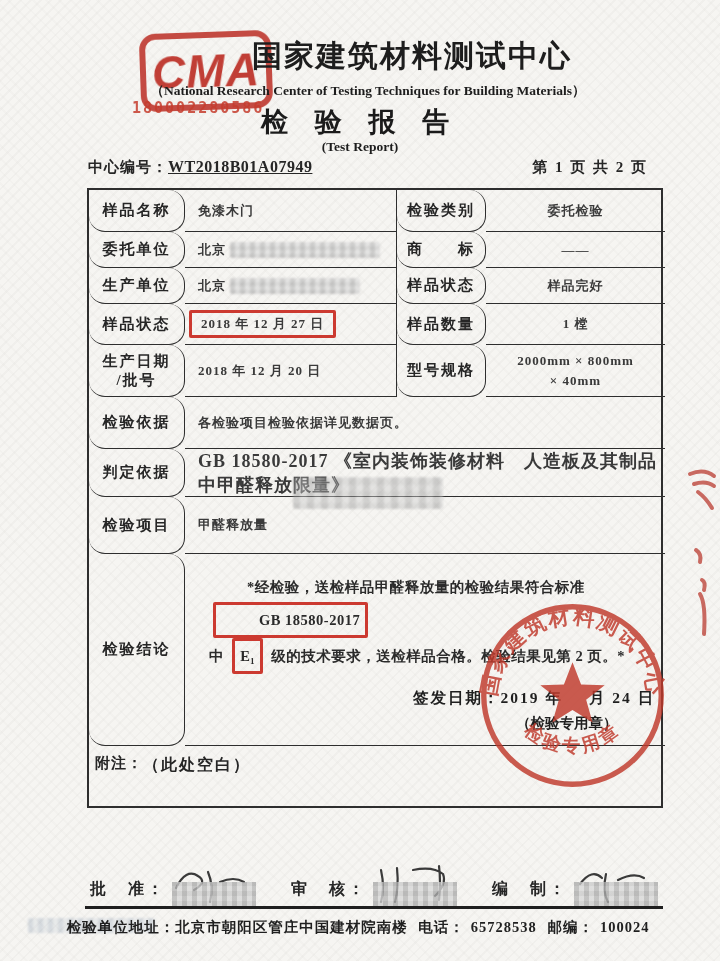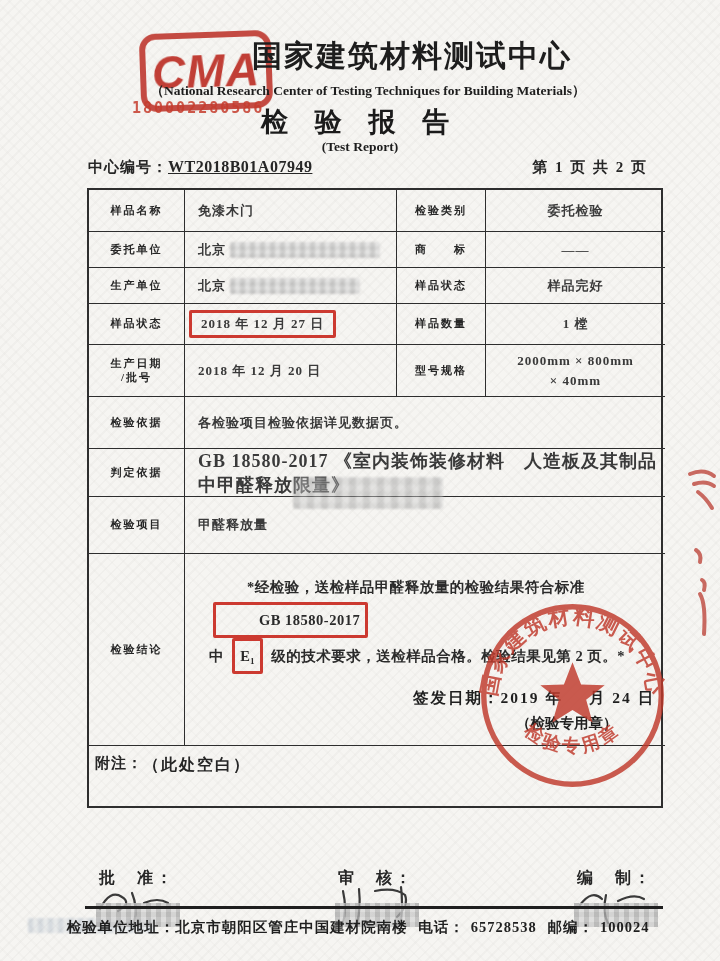--- a/index.html
+++ b/index.html
@@ -56,21 +56,21 @@
   
   .tbl{
     position:absolute;left:87px;top:188px;width:576px;
     display:grid;grid-template-columns:96px 212px 89px 179px;
     border:2.5px solid #2e2e2e;box-sizing:border-box;
   }
   .c{border-right:1.5px solid #2e2e2e;border-bottom:1.5px solid #2e2e2e;
      box-sizing:border-box;display:flex;align-items:center;overflow:visible;}
   .c.last{border-right:none;}
   .c.bot{border-bottom:none;}
-  .lab{justify-content:center;font-size:11px;font-weight:bold;letter-spacing:2px;text-align:center;flex-direction:column;line-height:1.25;}
+  .lab{justify-content:center;font-size:15px;font-weight:bold;letter-spacing:2px;text-align:center;flex-direction:column;line-height:1.25;border-radius:16px;}
   .val{padding-left:13px;font-size:13px;font-weight:600;color:#3a3a3a;letter-spacing:1px;}
   .val.ctr{justify-content:center;padding-left:0;text-align:center;}
   .span3{grid-column:2/5;}
   .span4{grid-column:1/5;}
   .h42{height:42px}.h36{height:36px}.h41{height:41px}.h52{height:52px}
   .h48{height:48px}.h57{height:57px}.h192{height:192px}.h60{height:60px}
   .redbox{display:inline-block;border:3px solid rgba(198,32,22,.88);border-radius:2px;padding:2px 9px;}
   .redbox-sm{display:inline-block;border:3px solid rgba(198,32,22,.88);border-radius:2px;padding:0 5px;margin:0 4px;}
   .blur-strip{display:inline-block;height:16px;vertical-align:-3px;margin-left:4px;border-radius:2px;
     background-image:
@@ -84,21 +84,21 @@
   .note-cell{align-items:flex-start;padding:8px 0 0 6px;display:flex;}
   .note-cell .nl{font-size:15px;font-weight:bold;letter-spacing:1px;}
   .note-cell .nv{font-size:16px;font-weight:600;letter-spacing:2px;padding-top:1px;}
   
   .sign-date{position:absolute;left:413px;top:688px;z-index:3;font-size:15.5px;font-weight:bold;letter-spacing:2px;color:#1f1f1f;}
   .month-gap{display:inline-block;width:26px;}
   .stamp-note{position:absolute;left:516px;top:714px;z-index:3;font-size:14.5px;font-weight:bold;color:#1f1f1f;}
   .stamp{position:absolute;left:475px;top:598px;width:195px;height:195px;z-index:4;opacity:.82;filter:blur(.3px);}
   
   .approvals{position:absolute;left:90px;top:868px;width:572px;display:flex;justify-content:space-between;align-items:flex-start;}
-  .app-group{display:flex;align-items:center;flex-direction:column;}
+  .app-group{display:flex;align-items:center;}
   .app-lbl{font-size:16px;font-weight:bold;letter-spacing:3px;white-space:nowrap;}
   .sig{position:relative;width:92px;height:42px;margin-left:2px;}
   .sig svg{position:absolute;left:0;top:-6px;}
   .sig .mosaic{position:absolute;left:4px;top:14px;width:84px;height:24px;
     background-image:
       repeating-linear-gradient(90deg, rgba(165,165,165,.55) 0 5px, rgba(212,212,212,.55) 5px 10px),
       repeating-linear-gradient(0deg, rgba(182,182,182,.5) 0 5px, rgba(224,224,224,.5) 5px 10px);
     filter:blur(.6px);}
   .rule{position:absolute;left:85px;top:906px;width:578px;height:3px;background:#1f1f1f;}
   .footer{position:absolute;left:0;top:918px;width:716px;text-align:center;font-size:14.5px;font-weight:bold;letter-spacing:1px;color:#1f1f1f;}

